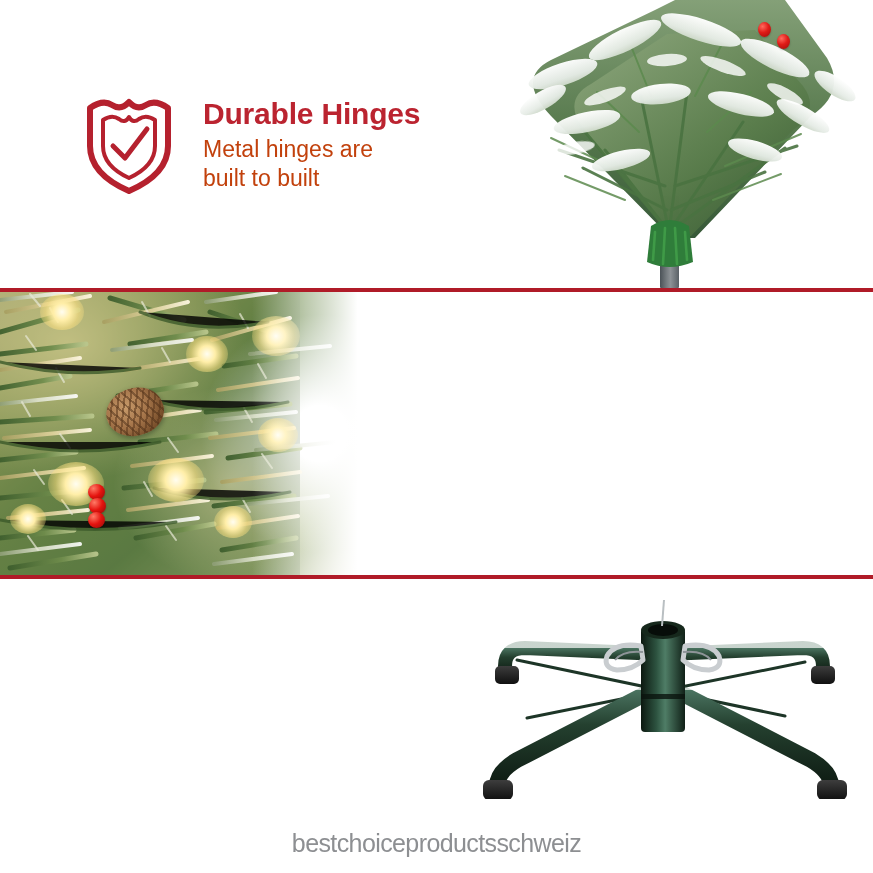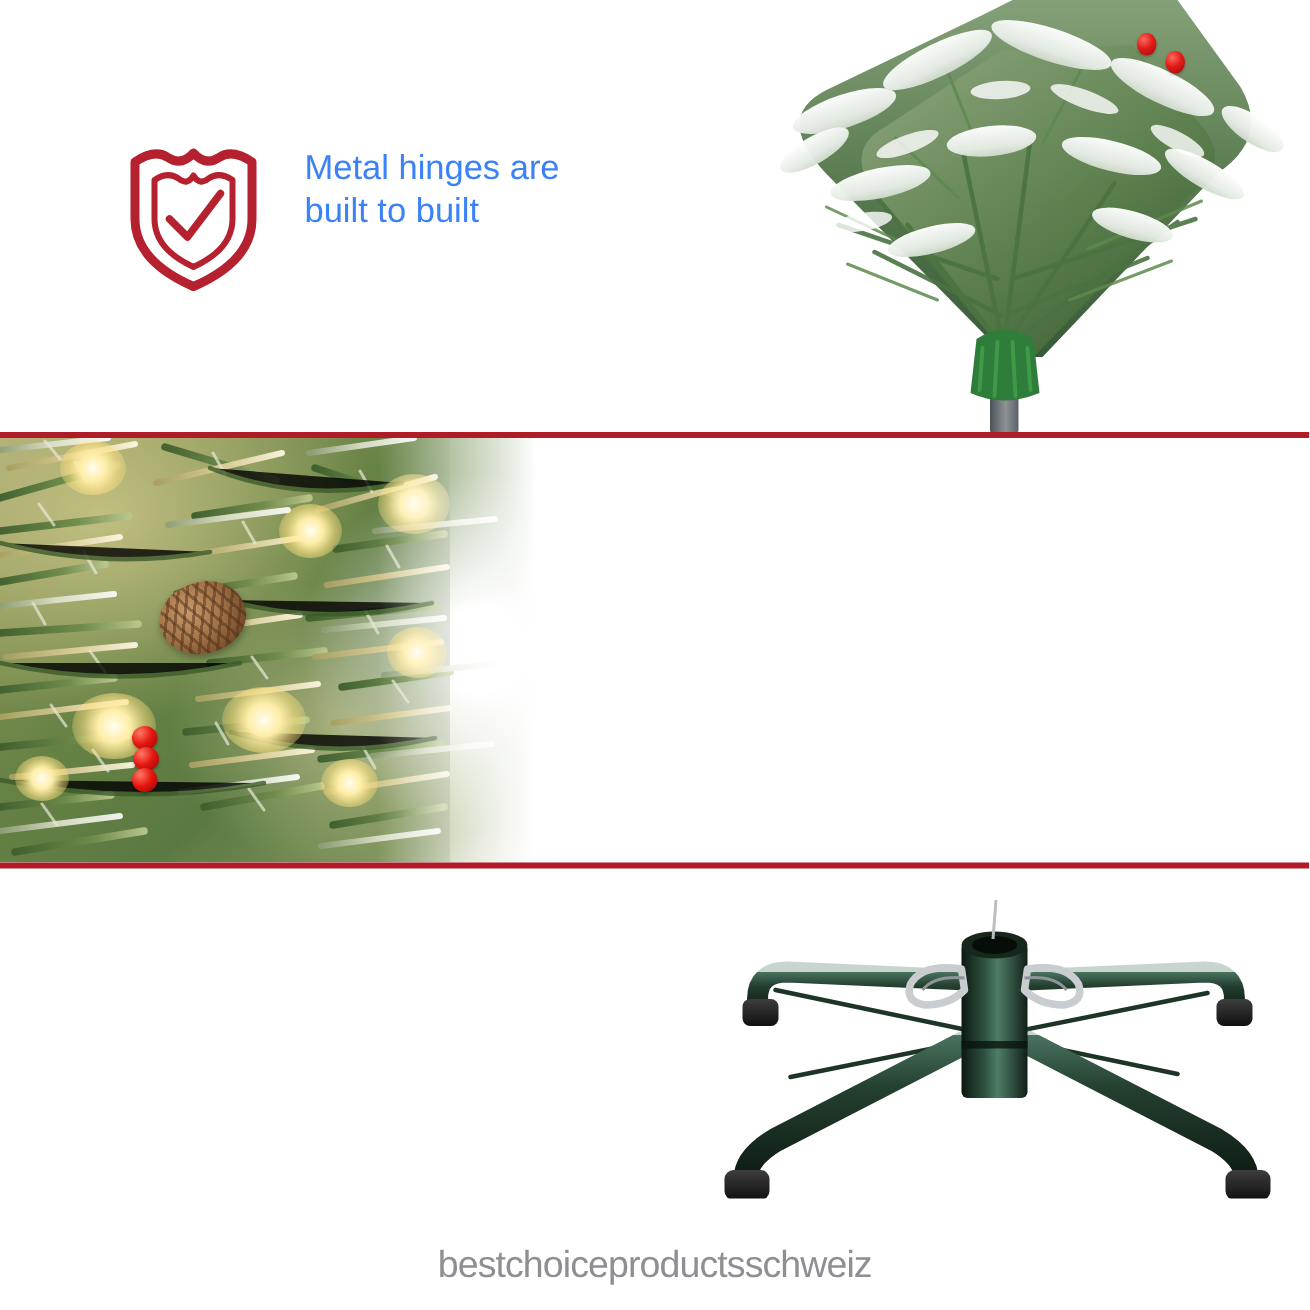--- a/index.html
+++ b/index.html
@@ -23,21 +23,21 @@
   #panel-pvc{top:292px;height:283px;}
   #panel-base{top:579px;height:230px;}
 
   
   .txt{position:absolute;}
   .title{
     color:#bb2430;font-weight:bold;letter-spacing:-0.2px;
     font-size:30px;line-height:34px;margin:0 0 4px 0;white-space:nowrap;
   }
   .subtitle{
-    color:#3b82f6;font-weight:normal;
+    color:#c2410c;font-weight:normal;
     font-size:23px;line-height:29px;margin:0;
   }
   #text-hinges{left:203px;top:97px;text-align:left;}
 
   
   .icon{position:absolute;}
   #icon-shield{left:83px;top:92px;width:92px;height:104px;}
 
   
   #footer{
@@ -193,20 +193,21 @@
 
     <div class="icon" id="icon-shield">
       <svg width="92" height="104" viewBox="0 0 92 104">
         <path d="M7 16 Q20 7 29 13 Q38 19 46 10 Q54 19 63 13 Q72 7 85 16 L85 54 Q85 82 46 99 Q7 82 7 54 Z" fill="none" stroke="#b5212e" stroke-width="6" stroke-linejoin="round" stroke-linecap="round"></path>
         <path d="M20 28 Q29 22 36 27 Q42 32 46 25 Q50 32 56 27 Q63 22 72 28 L72 54 Q72 74 46 86 Q20 74 20 54 Z" fill="none" stroke="#b5212e" stroke-width="4" stroke-linejoin="round" stroke-linecap="round"></path>
         <path d="M30 54 L42 66 L64 37" fill="none" stroke="#b5212e" stroke-width="5" stroke-linecap="round" stroke-linejoin="round"></path>
       </svg>
     </div>
 
     <div class="txt" id="text-hinges">
+      <div class="title">Durable Hinges</div>
       <div class="subtitle nowrap">Metal hinges are</div>
       <div class="subtitle nowrap">built to built</div>
     </div>
   </div>
 
   <div class="divider" id="div1"></div>
 
   <div class="panel" id="panel-pvc">
 
     <div id="photo-branches">

